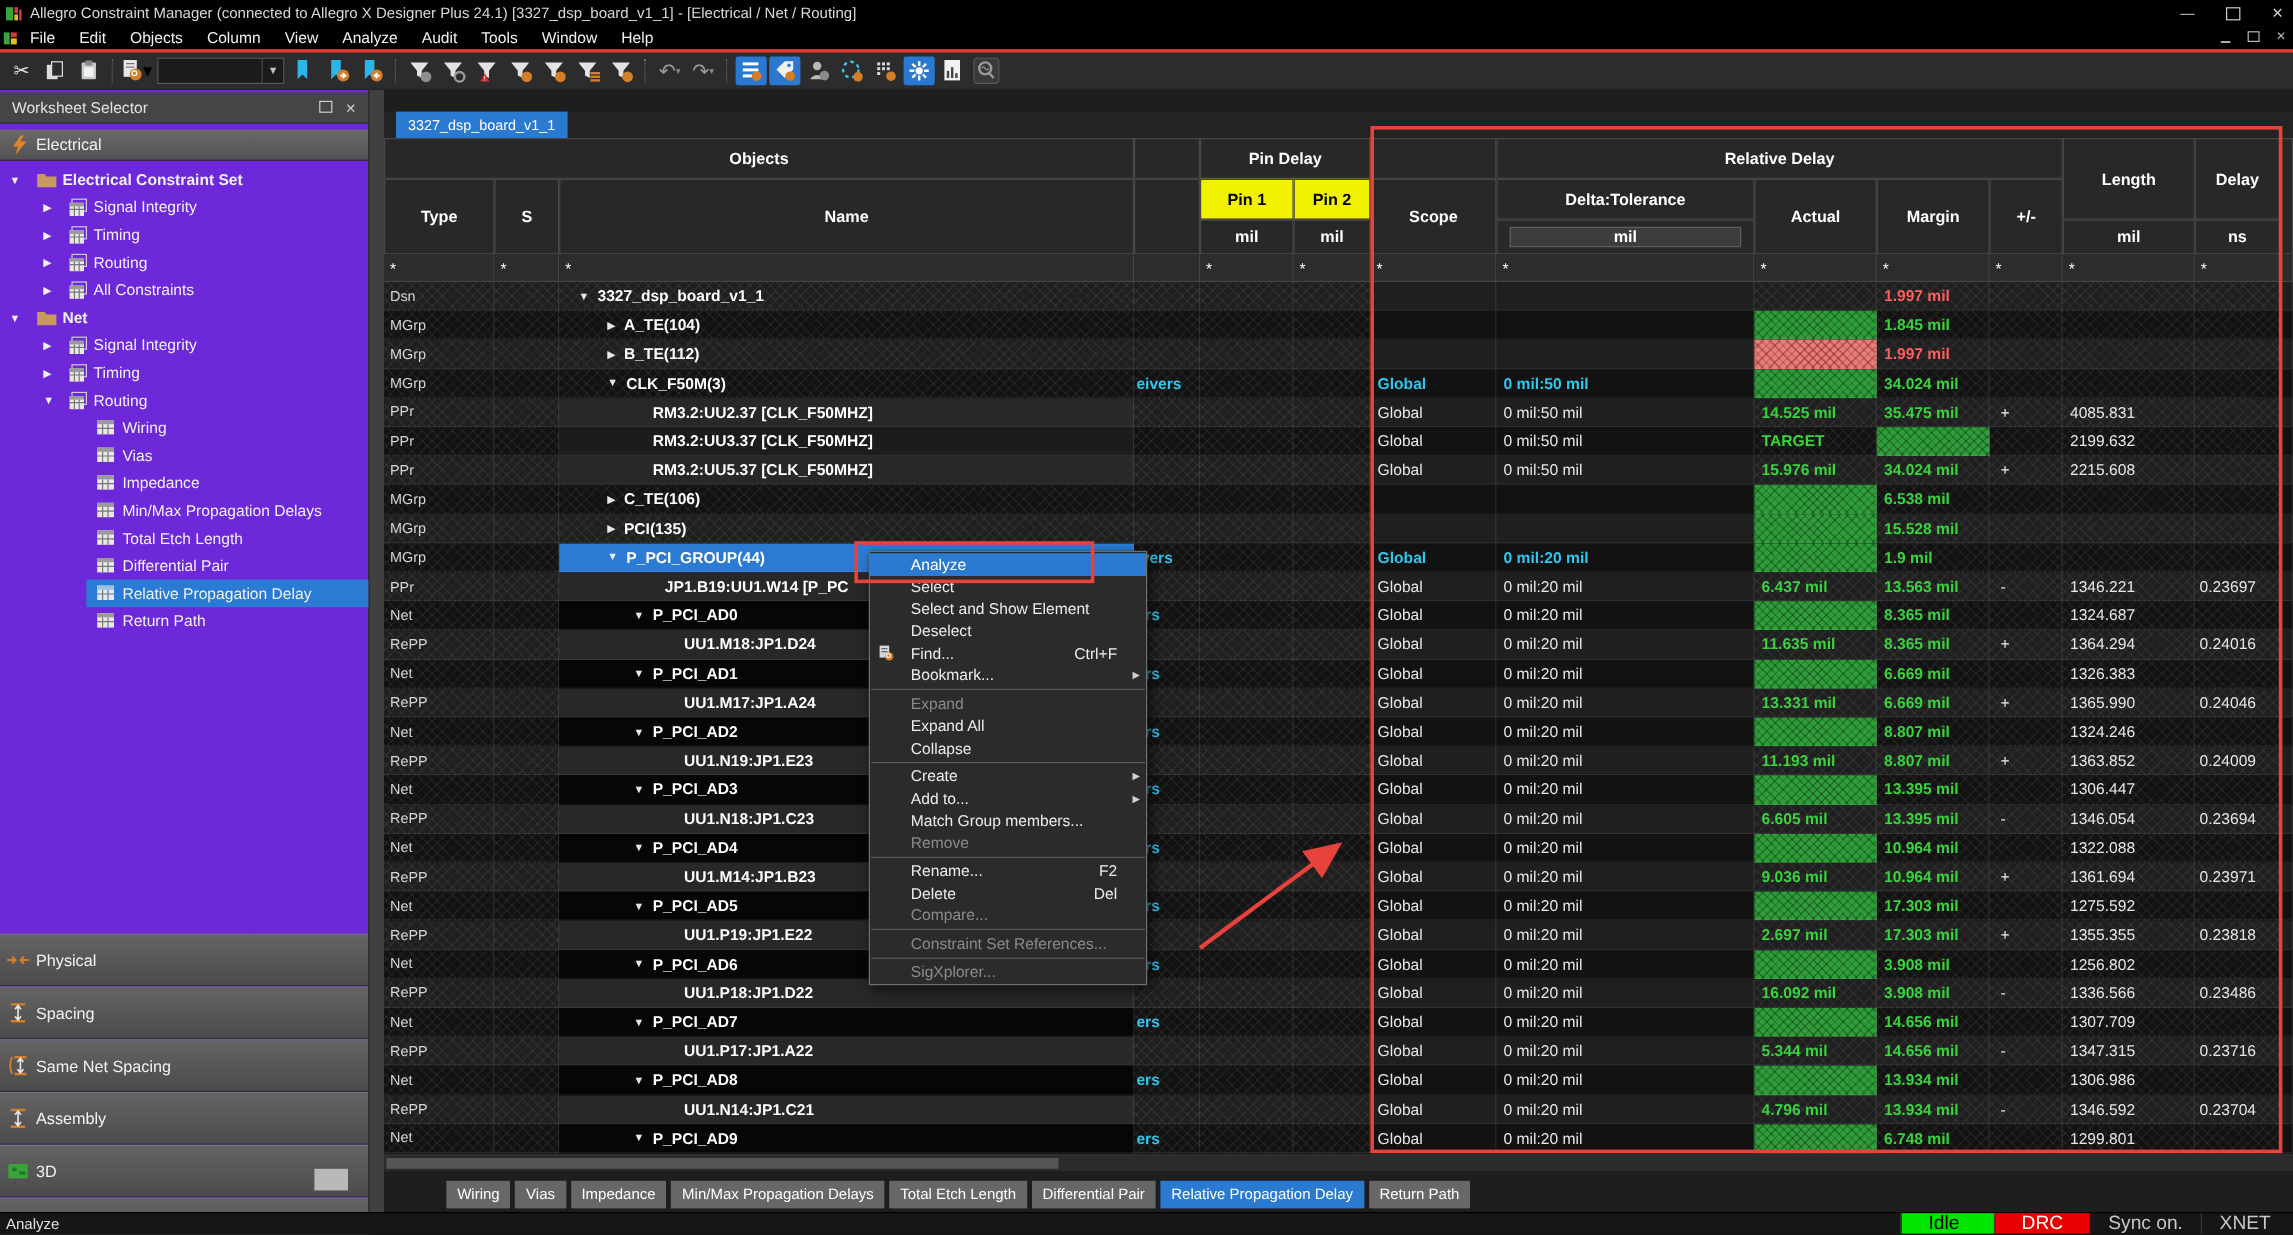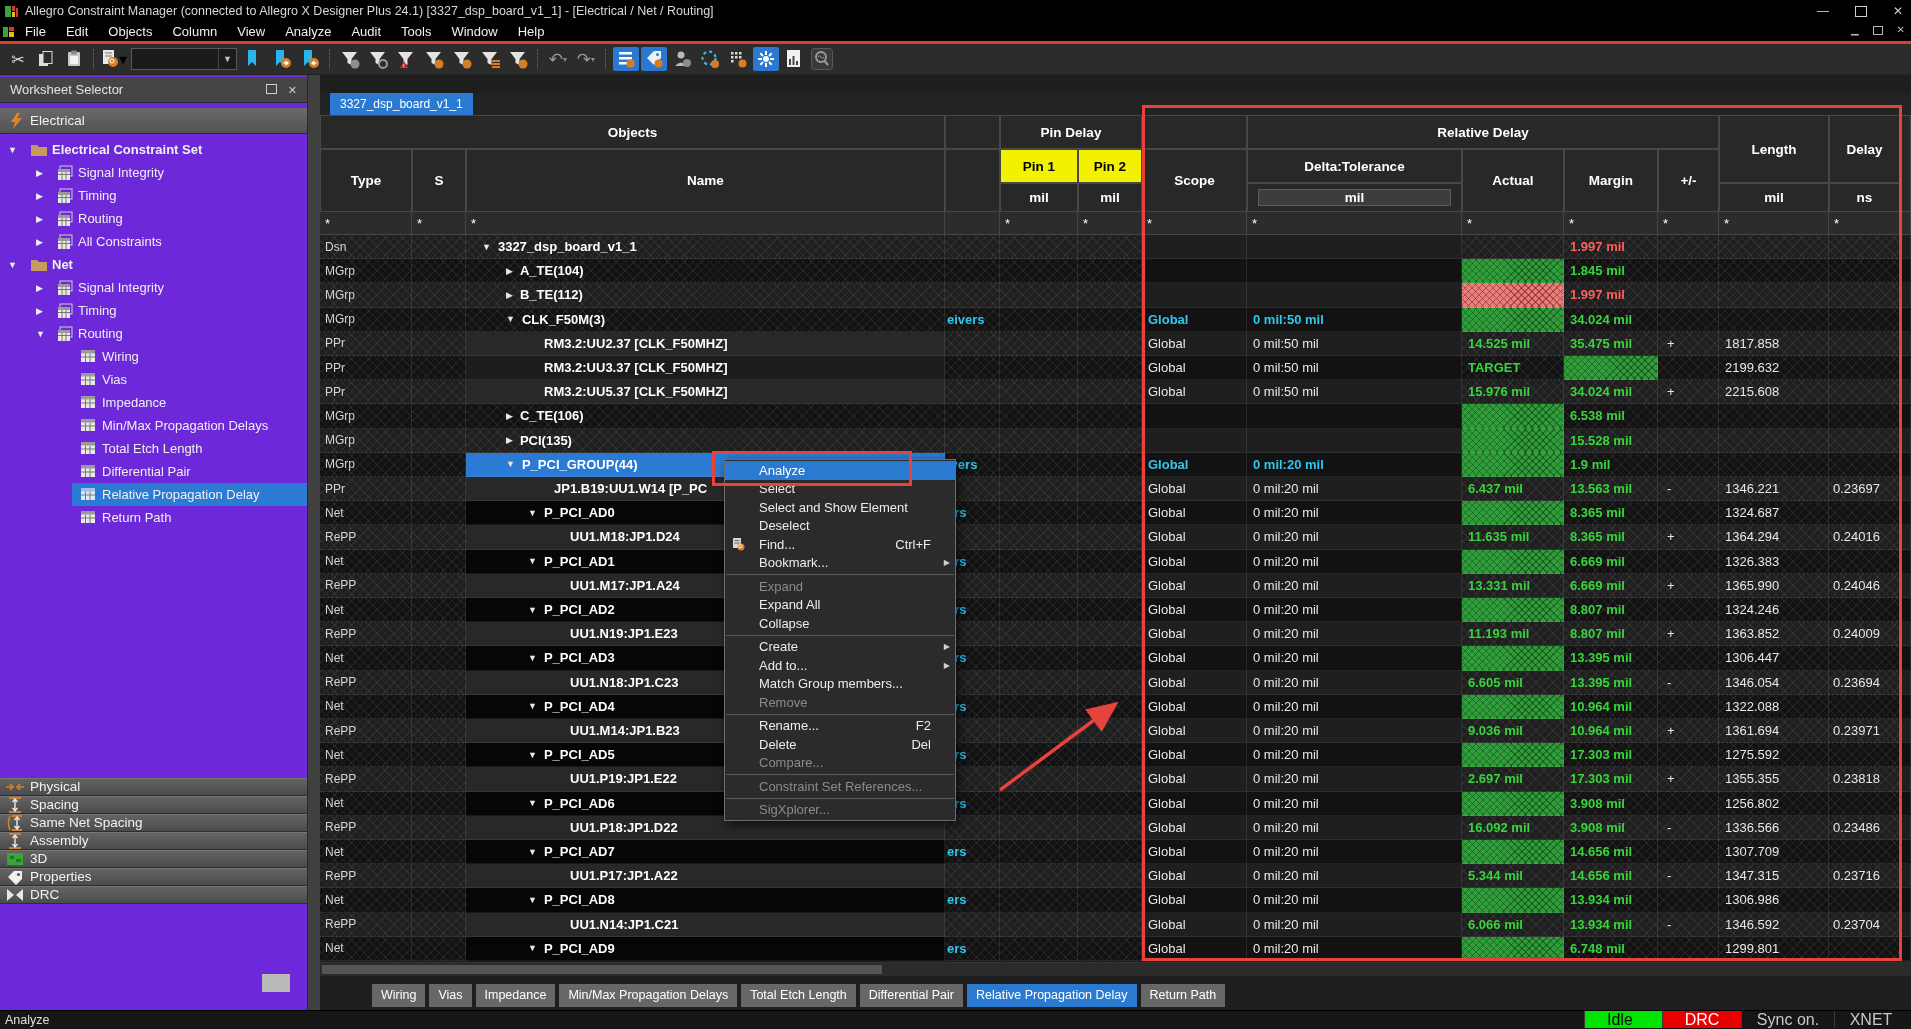--- a/index.html
+++ b/index.html
@@ -28,21 +28,21 @@
   .wsbtn{position:absolute;top:7px;color:#cfcfcf;font-size:11px;}
   #domainbar{left:0;top:33px;width:307px;height:26px;background:linear-gradient(#6a6a6a,#525252);color:#f2f2f2;font-size:13.5px;display:flex;align-items:center;padding-left:8px;position:absolute;box-sizing:border-box;border-bottom:1px solid #2a2a2a;}
   #tree{left:0;top:63px;width:307px;position:absolute;}
   .trow{height:23px;display:flex;align-items:center;color:#f0f0f0;font-size:13px;position:relative;}
   .trow .arrow{position:absolute;font-size:9px;color:#f0f0f0;}
   .trow .ticon{position:absolute;width:18px;height:16px;}
   .trow .tlabel{position:absolute;white-space:nowrap;}
   .trow.sel .selbg{position:absolute;left:72px;right:0;top:0;bottom:0;background:#2b7bd4;}
   .trow>*{z-index:1;}
   #cats{left:0;top:703px;width:307px;position:absolute;}
-  .cat{height:18px;background:linear-gradient(#646464,#4b4b4b);border-top:1px solid #757575;border-bottom:1px solid #2e2e2e;display:flex;color:#f2f2f2;font-size:13.5px;box-sizing:border-box;}
+  .cat{height:44px;background:linear-gradient(#646464,#4b4b4b);border-top:1px solid #757575;border-bottom:1px solid #2e2e2e;display:flex;align-items:center;color:#f2f2f2;font-size:13.5px;box-sizing:border-box;}
   .cat .cicon{width:30px;display:flex;justify-content:center;align-items:center;}
   #splitter{left:307px;top:75px;width:13px;height:935px;background:#404040;border-left:1px solid #2a2a2a;}
   
   #gridarea{left:320px;top:75px;width:1591px;height:935px;background:#1e1e1e;}
   #tabstrip{position:absolute;left:0;top:18px;width:1591px;height:22px;background:#232323;}
   #sheettab{position:absolute;left:10px;top:0;height:22px;background:#2a7ad2;color:#fff;font-size:12px;display:flex;align-items:center;padding:0 10px;}
   #grid{position:absolute;left:0;top:40px;width:1591px;height:846px;background:#141414;}
   .hcell{position:absolute;box-sizing:border-box;background:#282828;border:1px solid #484848;color:#fff;
     font-weight:bold;font-size:13.5px;display:flex;align-items:center;justify-content:center;white-space:nowrap;}
   .hcell.yellow{background:#f2f200;color:#000;}
@@ -727,21 +727,21 @@
         <div class="cell" style="width: 215px; padding-left: 6px;">
           <span>0 mil:50 mil</span>
         </div>
         <div class="cell xh" style="width: 102px; padding-left: 6px;">
           <span class="tgreen">14.525 mil</span>
         </div>
         <div class="cell xh" style="width: 94px; padding-left: 6px;">
           <span class="tgreen">35.475 mil</span>
         </div>
         <div class="cell xh" style="width: 61px; padding-left: 9px;">+</div>
-        <div class="cell xh" style="width: 110px; padding-left: 6px;">1817.858</div>
+        <div class="cell xh" style="width: 110px; padding-left: 6px;">4085.831</div>
         <div class="cell xh" style="width: 71px; padding-left: 4px;"></div>
         <div class="cell" style="width: 11px;"></div>
       </div>
       <div class="drow" style="top: 241px; height: 24.2px; background: rgb(18, 18, 18);">
         <div class="cell xh" style="width: 92px; padding-left: 5px; font-size: 12px; color: rgb(213, 213, 213);">PPr</div>
         <div class="cell xh" style="width: 54px;"></div>
         <div class="cell" style="width: 479px; padding-left: 78px; background: rgba(255, 255, 255, 0.043);">
           <span class="tname">RM3.2:UU3.37 [CLK_F50MHZ]</span>
         </div>
         <div class="cell xh" style="width: 55px; padding-left: 2px;"></div>
@@ -1343,21 +1343,21 @@
         <div class="cell xh" style="width: 55px; padding-left: 2px;"></div>
         <div class="cell xh" style="width: 78px;"></div>
         <div class="cell xh" style="width: 64px;"></div>
         <div class="cell" style="width: 105px; padding-left: 6px;">
           <span>Global</span>
         </div>
         <div class="cell" style="width: 215px; padding-left: 6px;">
           <span>0 mil:20 mil</span>
         </div>
         <div class="cell xh" style="width: 102px; padding-left: 6px;">
-          <span class="tgreen">6.066 mil</span>
+          <span class="tgreen">4.796 mil</span>
         </div>
         <div class="cell xh" style="width: 94px; padding-left: 6px;">
           <span class="tgreen">13.934 mil</span>
         </div>
         <div class="cell xh" style="width: 61px; padding-left: 9px;">-</div>
         <div class="cell xh" style="width: 110px; padding-left: 6px;">1346.592</div>
         <div class="cell xh" style="width: 71px; padding-left: 4px;">0.23704</div>
         <div class="cell" style="width: 11px;"></div>
       </div>
       <div class="drow" style="top: 821.8px; height: 24.2px; background: rgb(18, 18, 18);">

